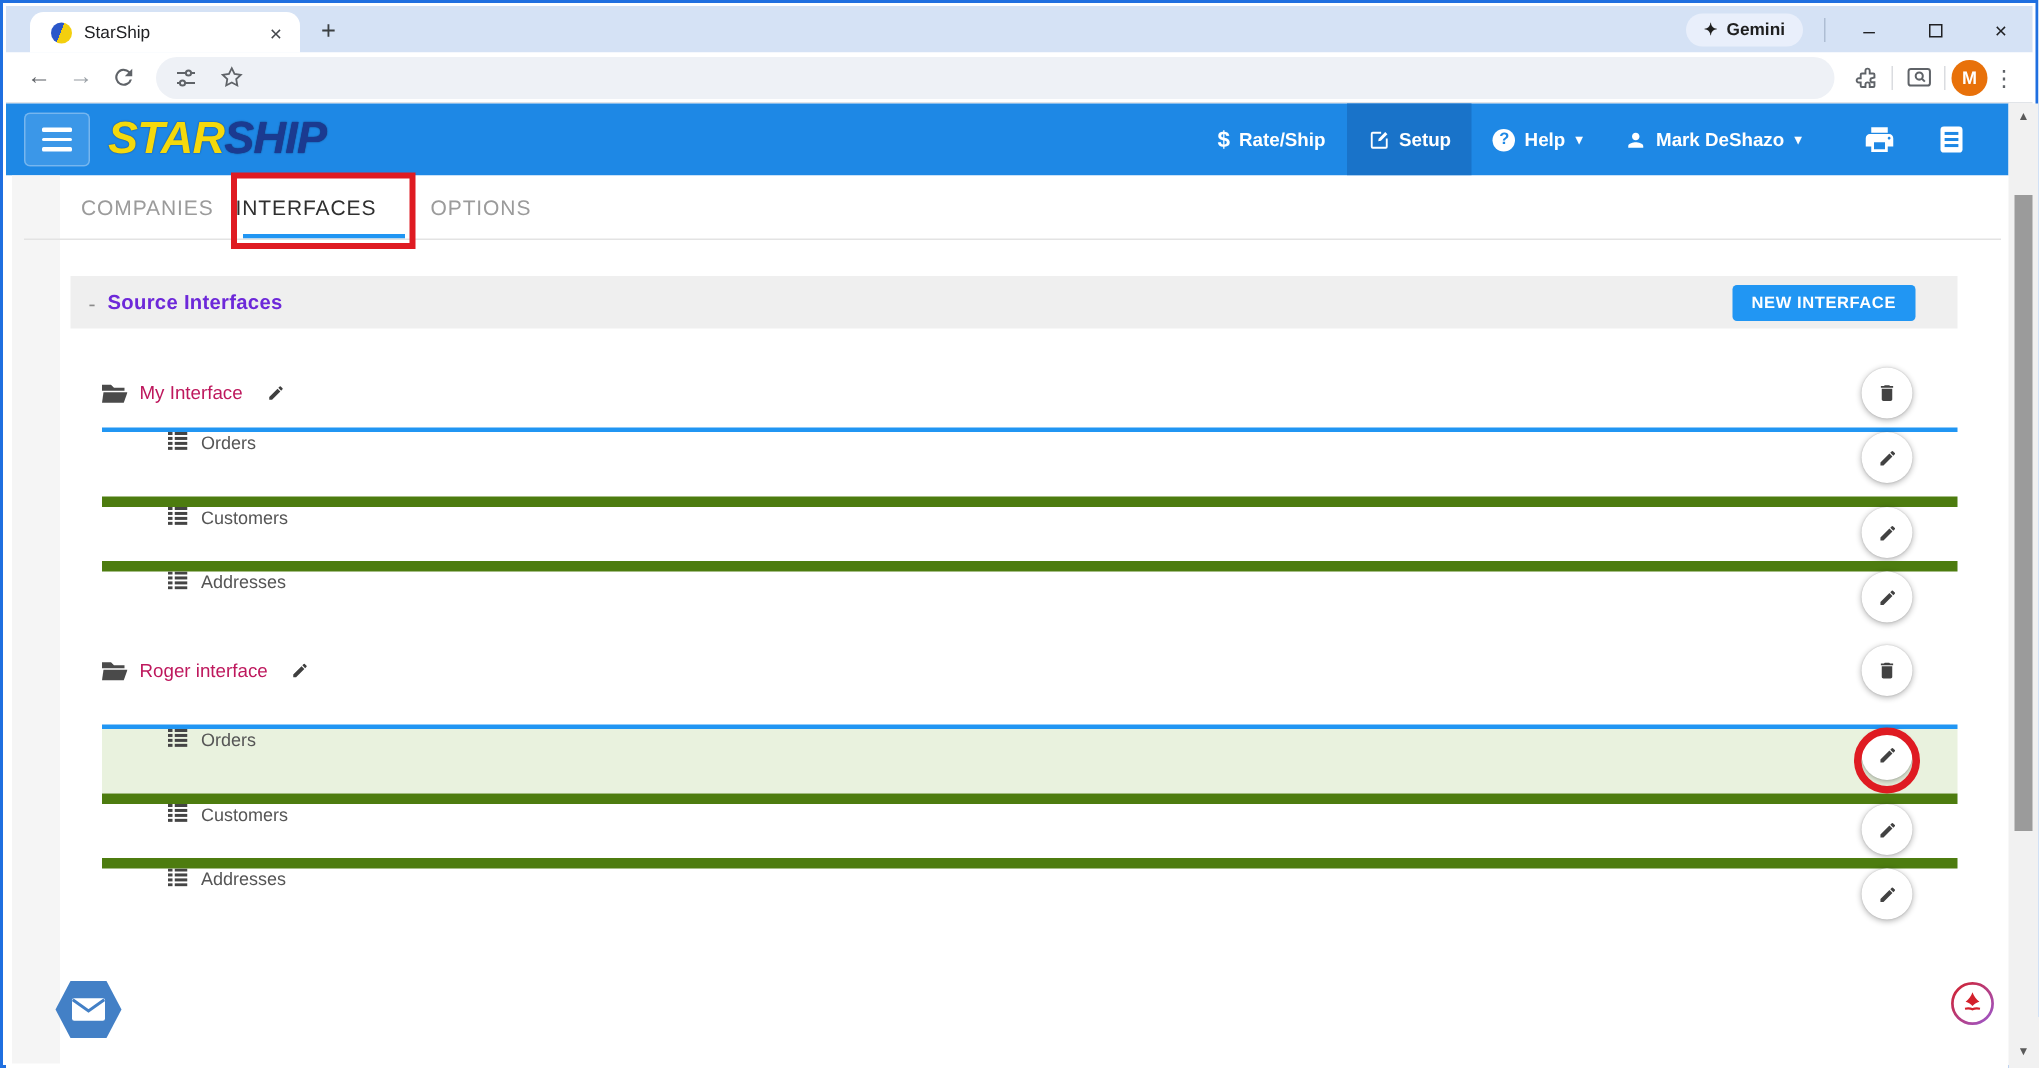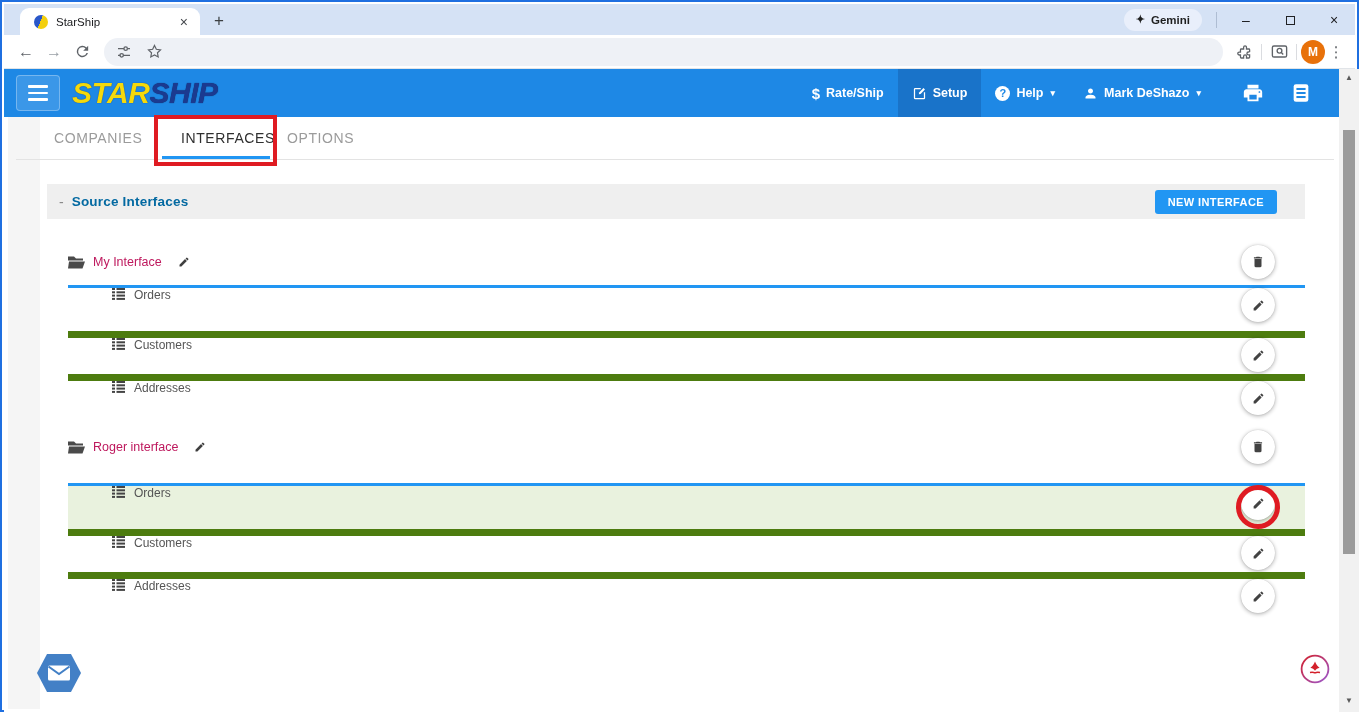--- a/index.html
+++ b/index.html
@@ -66,21 +66,21 @@
   .pagetab { position:absolute; top:13px; font-size:14px; letter-spacing:.6px; color:var(--muted_tab); }
   .pagetab.active { color:#2f2f2f; }
   .tab-underline { position:absolute; left:158px; top:39px; width:108px; height:3px; background:var(--accent_blue); }
   .anno-box { position:absolute; left:150px; top:-2px; width:123px; height:51px;
               border:4px solid var(--annotation_red); z-index:5; }
   .tabs-divider { position:absolute; left:12px; top:42px; width:1318px; height:1px; background:#e3e3e3; }
 
   .section-bar { position:absolute; left:43px; top:67px; width:1258px; height:35px; background:var(--section_bg);
                  display:flex; align-items:center; padding:0 12px; }
   .collapse-glyph { color:#8a8a8a; font-size:14px; margin-right:8px; }
-  .section-title { font-size:13.5px; color:#0369a1; font-weight:600; letter-spacing:.2px; }
+  .section-title { font-size:13.5px; color:#6d28d9; font-weight:600; letter-spacing:.2px; }
   .new-btn { position:absolute; right:28px; top:6px; height:24px; padding:0 13px; background:var(--accent_blue);
              color:#fff; font-size:11px; font-weight:700; letter-spacing:.4px; border:none; border-radius:3px;
              display:flex; align-items:center; }
 
   .grouplist { position:absolute; left:64px; top:0; width:1237px; height:100%; }
   .folder-row { position:absolute; left:0; width:100%; display:flex; align-items:center; }
   .folder-label { font-size:12.5px; color:#be185d; margin-left:8px; }
   .mini-pencil { margin-left:16px; display:flex; }
   .blue-line { position:absolute; left:0; width:100%; height:3px; background:var(--accent_blue); }
   .item-row { position:absolute; left:0; width:100%; height:43px; display:flex; align-items:flex-start; padding-left:44px; }
@@ -211,21 +211,21 @@
           </svg>
       </div>
       <div class="hdr-pad"></div>
     </div>
   </div>
 
   <div class="content">
     <div class="gutter"></div>
 
     <span class="pagetab" style="left:50px">COMPANIES</span>
-    <span class="pagetab active" style="left:177px">INTERFACES</span>
+    <span class="pagetab active" style="left:153px">INTERFACES</span>
     <span class="pagetab" style="left:283px">OPTIONS</span>
     <div class="tab-underline"></div>
     <div class="anno-box"></div>
     <div class="tabs-divider"></div>
 
     <div class="section-bar">
       <span class="collapse-glyph">-</span>
       <span class="section-title">Source Interfaces</span>
       <button class="new-btn">NEW INTERFACE</button>
     </div>

